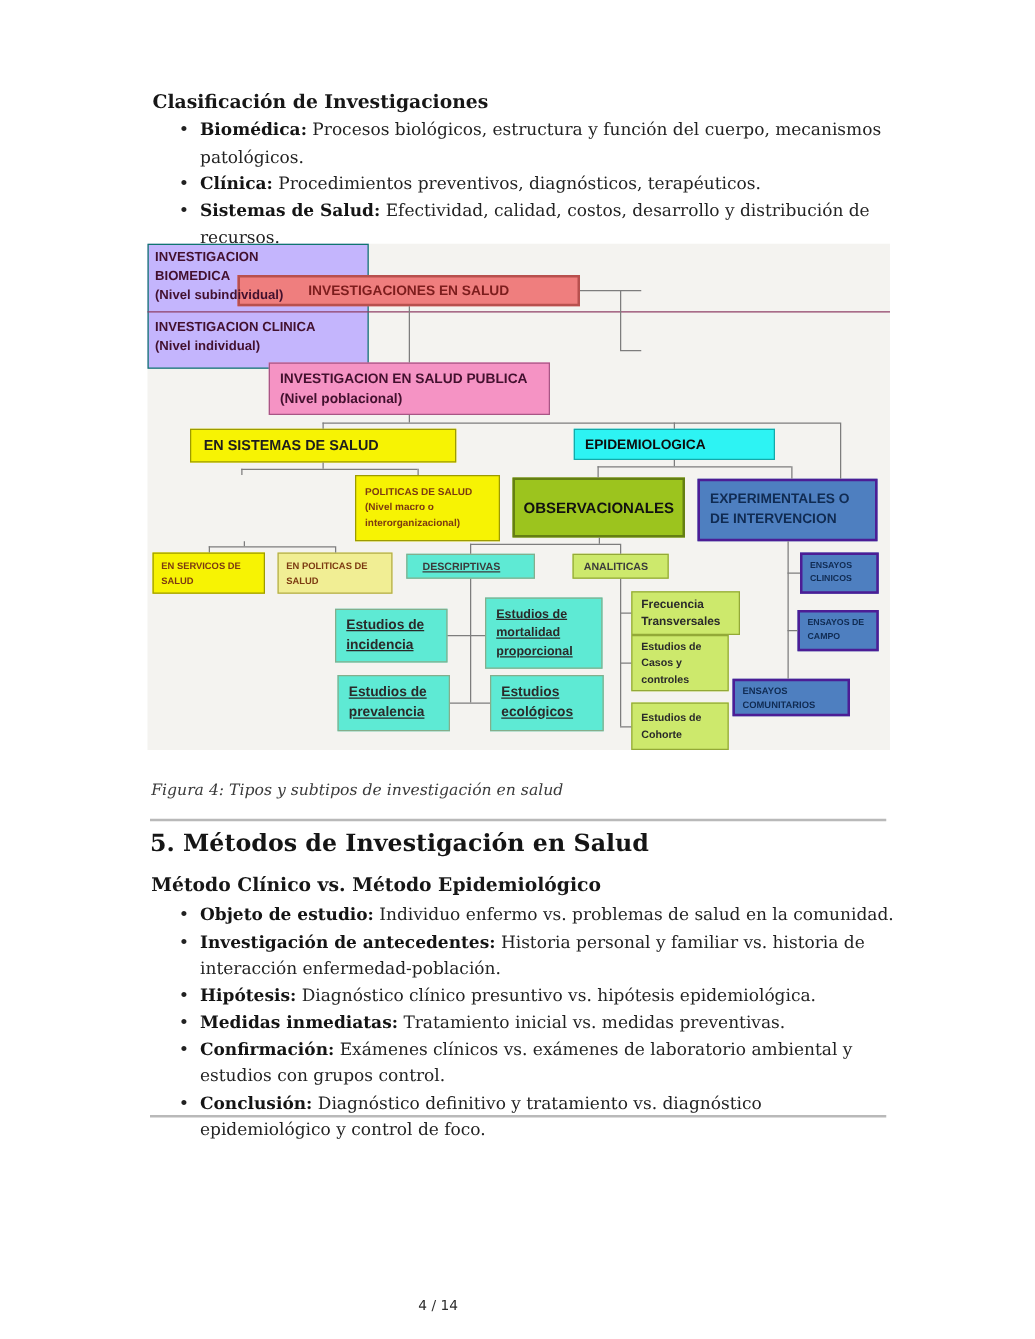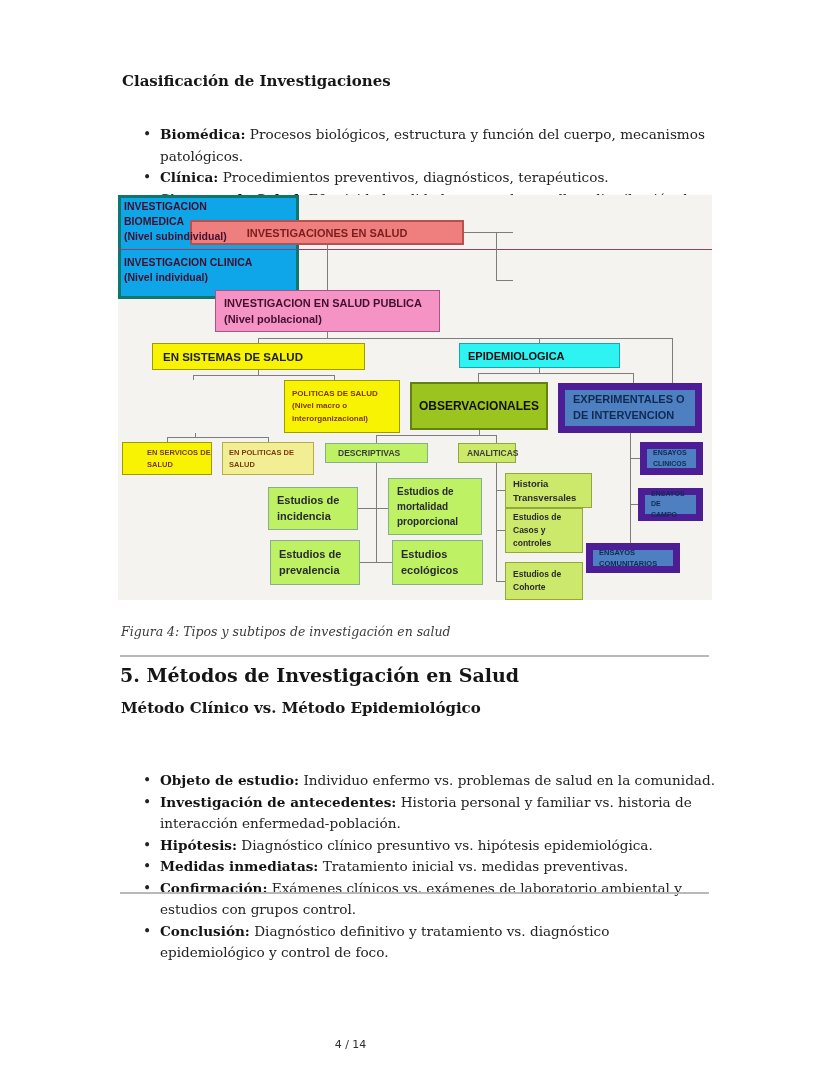--- a/index.html
+++ b/index.html
@@ -4,22 +4,22 @@
 <style>
   html,body{margin:0;padding:0;background:#ffffff;}
   #page{position:relative;width:828px;height:1071px;background:#ffffff;overflow:hidden;
         font-family:"DejaVu Serif","Liberation Serif",serif;color:#1c1c1c;}
 
   
   .h3{position:absolute;font-size:15px;font-weight:bold;color:#171717;}
   #sec1-heading{left:122px;top:72px;}
   .blist{position:absolute;left:141px;width:574px;list-style:none;margin:0;padding:0;
          font-size:13.6px;line-height:21.5px;color:#222;}
-  #list1{top:94px;margin-top:30px;}
-  #list2{top:722px;margin-top:48px;}
+  #list1{top:94px;}
+  #list2{top:722px;}
   .blist li{position:relative;padding-left:19px;margin:0;}
   .blist li::before{content:"\2022";position:absolute;left:2px;top:0;font-size:14px;}
   .lead{font-weight:bold;color:#141414;}
 
   #fig-caption{position:absolute;left:121px;top:624px;font-size:12.5px;font-style:italic;color:#3a3a3a;}
   .rule{position:absolute;left:120px;width:589px;height:0;border-top:2px solid #b9b9b9;}
   #rule1{top:655px;}
   #rule2{top:892px;}
   #sec2-heading{position:absolute;left:120px;top:664px;font-size:19px;font-weight:bold;color:#151515;}
   #sec2-subheading{left:121px;top:699px;}
@@ -31,41 +31,41 @@
           font-family:"Liberation Sans","DejaVu Sans",sans-serif;}
   .node{position:absolute;box-sizing:border-box;white-space:pre-line;font-weight:bold;
         border:1px solid #555;display:flex;align-items:center;}
   .node span{white-space:pre-line;}
   .red{background:#ef7e7e;border:2px solid #b8504e;color:#7c1d1d;}
   .pinkbx{background:#f593c4;border:1px solid #a85585;color:#42102e;}
   .yellow{background:#f7f303;border:1px solid #9d9b00;}
   .paleyellow{background:#f1ee94;border:1px solid #b3ad4a;}
   .cyan{background:#2df3f3;border:1px solid #14a9a9;color:#0d0d0d;}
   .olive{background:#9cc41e;border:2px solid #647f13;color:#111;}
-  .blue{background:#4e7fc0;border:7px solid #4c1d95;color:#102b52;}
-  .mint{background:#bef264;border:1px solid #84ae8c;color:#333;}
+  .blue{background:#4e7fc0;border:2px solid #4c1d95;color:#102b52;}
+  .mint{background:#5eead4;border:1px solid #84ae8c;color:#333;text-decoration:underline;}
   .ygreen{background:#cde96c;border:1px solid #93a937;color:#333;}
 
   #n-main{left:72px;top:25px;width:274px;height:25px;justify-content:center;font-size:11px;}
-  #n-panel{left:395px;top:5px;width:175px;height:98px;background:#0ea5e9;border:3px solid #0f766e;}
+  #n-panel{left:395px;top:5px;width:175px;height:98px;background:#c4b5fd;border:1px solid #0f766e;}
   #n-panel .cell{position:absolute;left:0;width:100%;box-sizing:border-box;padding:4px 6px;
                  font-weight:bold;font-size:10.5px;line-height:1.45;color:#42102e;white-space:pre-line;}
   #n-panel .c1{top:0;height:55px;border-bottom:1px solid #8f4067;}
   #n-panel .c2{top:56px;}
   #n-publica{left:97px;top:95px;width:225px;height:42px;font-size:11px;line-height:1.5;padding-left:8px;color:#42102e;}
   #n-sistemas{left:34px;top:148px;width:213px;height:27px;font-size:11.5px;padding-left:10px;color:#1d1d1d;}
   #n-epi{left:341px;top:148px;width:161px;height:25px;font-size:11px;padding-left:8px;}
   #n-org{left:4px;top:185px;width:146px;height:53px;font-size:8px;line-height:1.55;padding-left:7px;color:#7c3a11;}
   #n-pol{left:166px;top:185px;width:116px;height:53px;font-size:8px;line-height:1.55;padding-left:7px;color:#7c3a11;}
   #n-obs{left:292px;top:187px;width:138px;height:48px;justify-content:center;font-size:12px;}
   #n-exp{left:440px;top:188px;width:144px;height:50px;font-size:11px;line-height:1.45;padding-left:8px;}
-  #n-serv{left:4px;top:247px;width:90px;height:33px;font-size:7.5px;line-height:1.5;padding-left:24px;color:#7c3a11;}
+  #n-serv{left:4px;top:247px;width:90px;height:33px;font-size:7.5px;line-height:1.5;padding-left:6px;color:#7c3a11;}
   #n-enpol{left:104px;top:247px;width:92px;height:33px;font-size:7.5px;line-height:1.5;padding-left:6px;color:#7c3a11;}
   #n-desc{left:207px;top:248px;width:103px;height:20px;font-size:8.5px;padding-left:12px;color:#3c3c3c;}
-  #n-ana{left:340px;top:248px;width:58px;height:20px;font-size:8.5px;padding-left:8px;color:#3c3c3c;}
+  #n-ana{left:340px;top:248px;width:77px;height:20px;font-size:8.5px;padding-left:8px;color:#3c3c3c;}
   #n-ensclin{left:522px;top:247px;width:63px;height:33px;font-size:7px;line-height:1.5;padding-left:6px;}
   #n-enscampo{left:520px;top:293px;width:65px;height:33px;font-size:7px;line-height:1.5;padding-left:6px;}
   #n-enc{left:387px;top:278px;width:87px;height:35px;font-size:9.5px;line-height:1.45;padding-left:7px;color:#2a2a2a;}
   #n-inc{left:150px;top:292px;width:90px;height:43px;font-size:11px;line-height:1.45;padding-left:8px;color:#2a2a2a;}
   #n-mort{left:270px;top:283px;width:94px;height:57px;font-size:10px;line-height:1.5;padding-left:8px;color:#2a2a2a;}
   #n-casos{left:387px;top:313px;width:78px;height:45px;font-size:8.5px;line-height:1.5;padding-left:7px;color:#2a2a2a;}
   #n-prev{left:152px;top:345px;width:90px;height:45px;font-size:11px;line-height:1.45;padding-left:8px;color:#2a2a2a;}
   #n-eco{left:274px;top:345px;width:91px;height:45px;font-size:11px;line-height:1.45;padding-left:8px;color:#2a2a2a;}
   #n-cohorte{left:387px;top:367px;width:78px;height:38px;font-size:8.5px;line-height:1.5;padding-left:7px;color:#2a2a2a;}
   #n-com{left:468px;top:348px;width:94px;height:30px;font-size:7.5px;line-height:1.5;padding-left:6px;align-items:center;}
@@ -111,21 +111,21 @@
     <div id="n-serv" class="node yellow"><span>EN SERVICOS DE
 SALUD</span></div>
     <div id="n-enpol" class="node paleyellow"><span>EN POLITICAS DE
 SALUD</span></div>
     <div id="n-desc" class="node mint"><span>DESCRIPTIVAS</span></div>
     <div id="n-ana" class="node ygreen"><span>ANALITICAS</span></div>
     <div id="n-ensclin" class="node blue"><span>ENSAYOS
 CLINICOS</span></div>
     <div id="n-enscampo" class="node blue"><span>ENSAYOS DE
 CAMPO</span></div>
-    <div id="n-enc" class="node ygreen"><span>Historia
+    <div id="n-enc" class="node ygreen"><span>Frecuencia
 Transversales</span></div>
     <div id="n-inc" class="node mint"><span>Estudios de
 incidencia</span></div>
     <div id="n-mort" class="node mint"><span>Estudios de
 mortalidad
 proporcional</span></div>
     <div id="n-casos" class="node ygreen"><span>Estudios de
 Casos y
 controles</span></div>
     <div id="n-prev" class="node mint"><span>Estudios de

